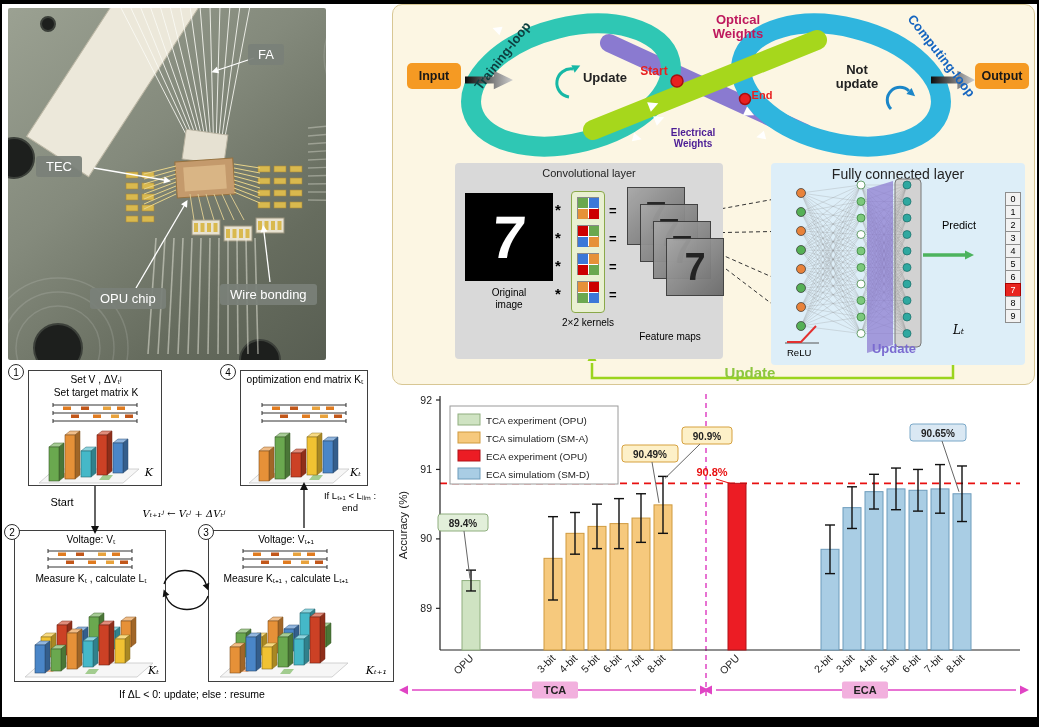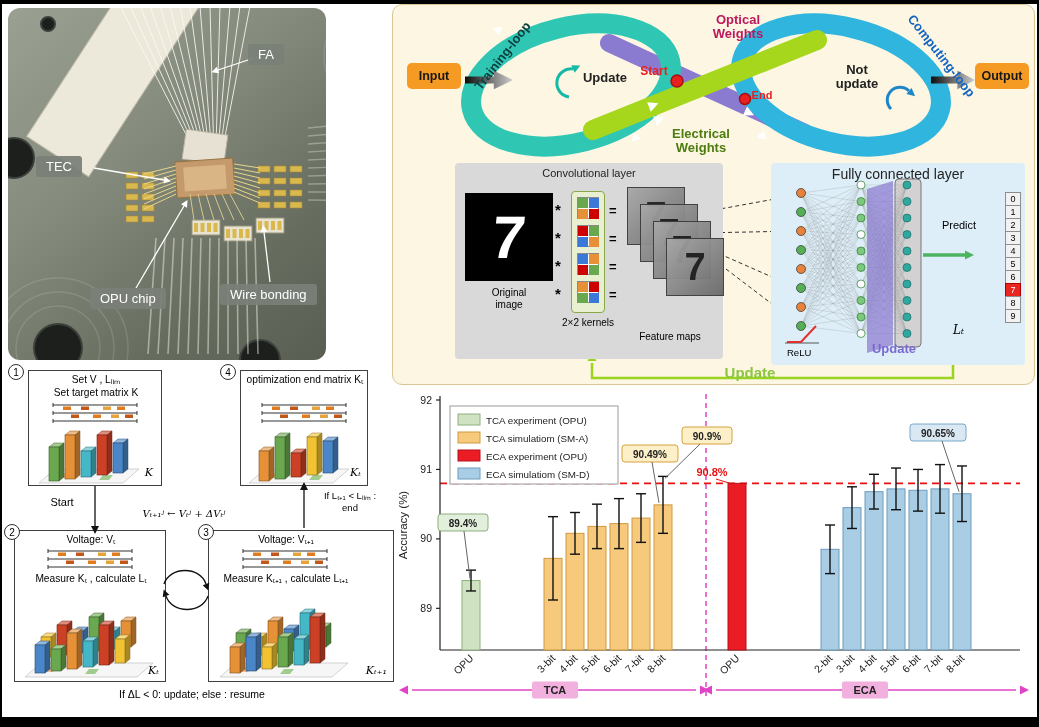--- a/index.html
+++ b/index.html
@@ -25,21 +25,21 @@
 .ft{position:absolute;font-size:10.2px;text-align:center;line-height:1.25}
 .mathit{font-family:"DejaVu Serif",serif;font-style:italic}
 .klab{position:absolute;font-family:"DejaVu Serif",serif;font-style:italic;font-size:11px}
 svg{display:block}
 </style>
 </head>
 <body>
 
 <div id="canvas"></div>
 
-<div class="abs" id="panel-photo" style="left:8px;top:8px;width:318px;height:352px;overflow:hidden;border-radius:12px;background:linear-gradient(140deg,#9ba192 0%,#848a7c 40%,#666c5e 75%,#585e52 100%)">
+<div class="abs" id="panel-photo" style="left:8px;top:8px;width:318px;height:352px;overflow:hidden;border-radius:2px;background:linear-gradient(140deg,#9ba192 0%,#848a7c 40%,#666c5e 75%,#585e52 100%)">
   <svg id="photo-svg" width="382" height="352" style="position:absolute;left:0;top:0">
       <circle cx="6" cy="150" r="20" fill="#1d1f1d" stroke="#3c403a" stroke-width="2"></circle>
       <circle cx="50" cy="340" r="24" fill="#1d1f1d" stroke="#3c403a" stroke-width="2"></circle>
       <circle cx="252" cy="352" r="20" fill="#1d1f1d" stroke="#3c403a" stroke-width="2"></circle>
       <circle cx="376" cy="48" r="26" fill="#1d1f1d" stroke="#3c403a" stroke-width="2"></circle>
       <circle cx="374" cy="250" r="9" fill="#1d1f1d" stroke="#3c403a" stroke-width="2"></circle>
       <circle cx="40" cy="16" r="7" fill="#1d1f1d" stroke="#3c403a" stroke-width="2"></circle>
       <circle cx="50" cy="340" r="42" fill="none" stroke="rgba(255,255,255,0.13)" stroke-width="1.5"></circle>
       <circle cx="50" cy="340" r="56" fill="none" stroke="rgba(255,255,255,0.13)" stroke-width="1.5"></circle>
       <circle cx="50" cy="340" r="70" fill="none" stroke="rgba(255,255,255,0.13)" stroke-width="1.5"></circle>
@@ -192,21 +192,21 @@
   <div class="iobox" style="left:582px;top:58px">
       <span>Output</span>
     </div>
   <div class="garrow" style="left:72px;top:64px;width:48px"></div>
   <div class="garrow" style="left:538px;top:64px;width:44px"></div>
 
   <div class="ltxt" style="left:300px;top:8px;width:90px;color:#be185d;font-size:13px">
     <div>Optical</div>
       <div>Weights</div>
   </div>
-  <div class="ltxt" style="left:258px;top:122px;width:100px;color:#4d7c0f;font-size:13px">
+  <div class="ltxt" style="left:250px;top:122px;width:100px;color:#4c1d95;font-size:10px">
     <div>Electrical</div>
       <div>Weights</div>
   </div>
   <div class="ltxt" style="left:182px;top:66px;width:60px;color:#222;font-size:13px">Update</div>
   <div class="ltxt" style="left:432px;top:58px;width:64px;color:#222;font-size:13px">
     <div>Not</div>
       <div>update</div>
   </div>
   <div class="ltxt" style="left:240px;top:60px;width:42px;color:#e82020;font-size:12px">Start</div>
   <div class="ltxt" style="left:352px;top:84px;width:34px;color:#e82020;font-size:11px">End</div>
@@ -497,21 +497,21 @@
     </div>
   </div>
 
   <div class="ltxt" style="left:320px;top:360px;width:74px;color:#8dc63f;font-size:15px">Update</div>
 </div>
 
 <div class="abs" id="panel-flow" style="left:2px;top:362px;width:390px;height:355px;background:#fff">
 
   <div class="circ" style="left:6px;top:2px">1</div>
   <div class="fbox" style="left:26px;top:8px;width:134px;height:116px">
-    <div class="ft" style="left:0;top:3px;width:134px">Set V , Lₗᵢₘ</div>
+    <div class="ft" style="left:0;top:3px;width:134px">Set V , ΔVₜʲ</div>
     <div class="ft" style="left:0;top:16px;width:134px">Set target matrix K</div>
     <svg id="mat1" width="90" height="24" style="position:absolute;left:22px;top:30px">
         <line x1="2" y1="4" x2="86" y2="4" stroke="#333" stroke-width="1"></line>
         <line x1="2" y1="2" x2="2" y2="6" stroke="#333" stroke-width="1"></line>
         <line x1="86" y1="2" x2="86" y2="6" stroke="#333" stroke-width="1"></line>
         <line x1="2" y1="12" x2="86" y2="12" stroke="#333" stroke-width="1"></line>
         <line x1="2" y1="10" x2="2" y2="14" stroke="#333" stroke-width="1"></line>
         <line x1="86" y1="10" x2="86" y2="14" stroke="#333" stroke-width="1"></line>
         <line x1="2" y1="20" x2="86" y2="20" stroke="#333" stroke-width="1"></line>
         <line x1="2" y1="18" x2="2" y2="22" stroke="#333" stroke-width="1"></line>

